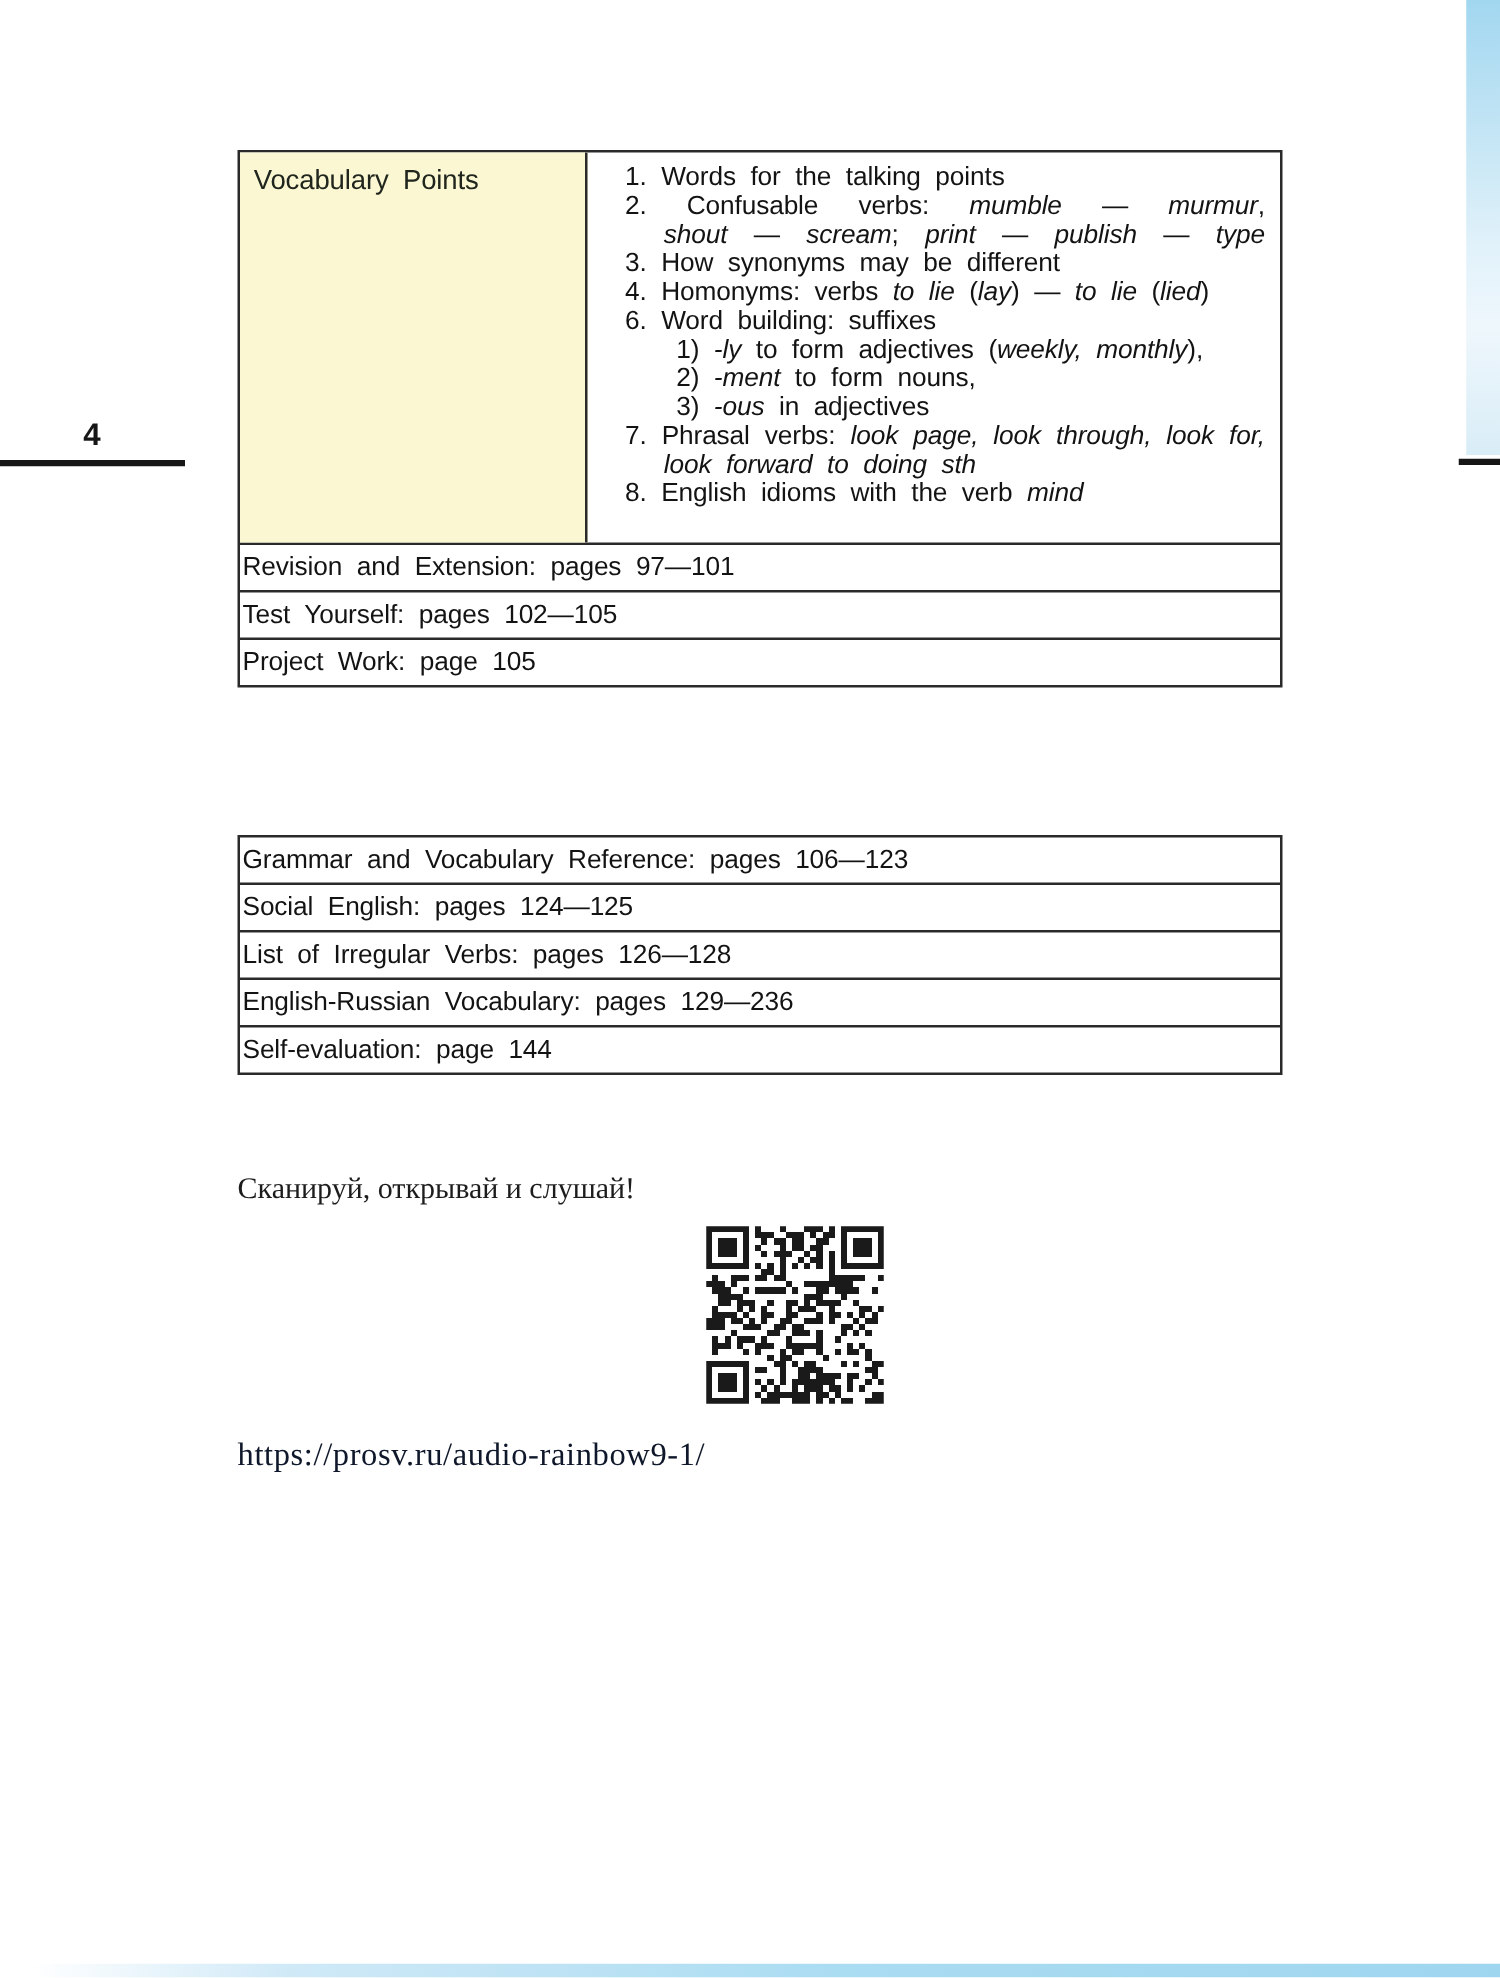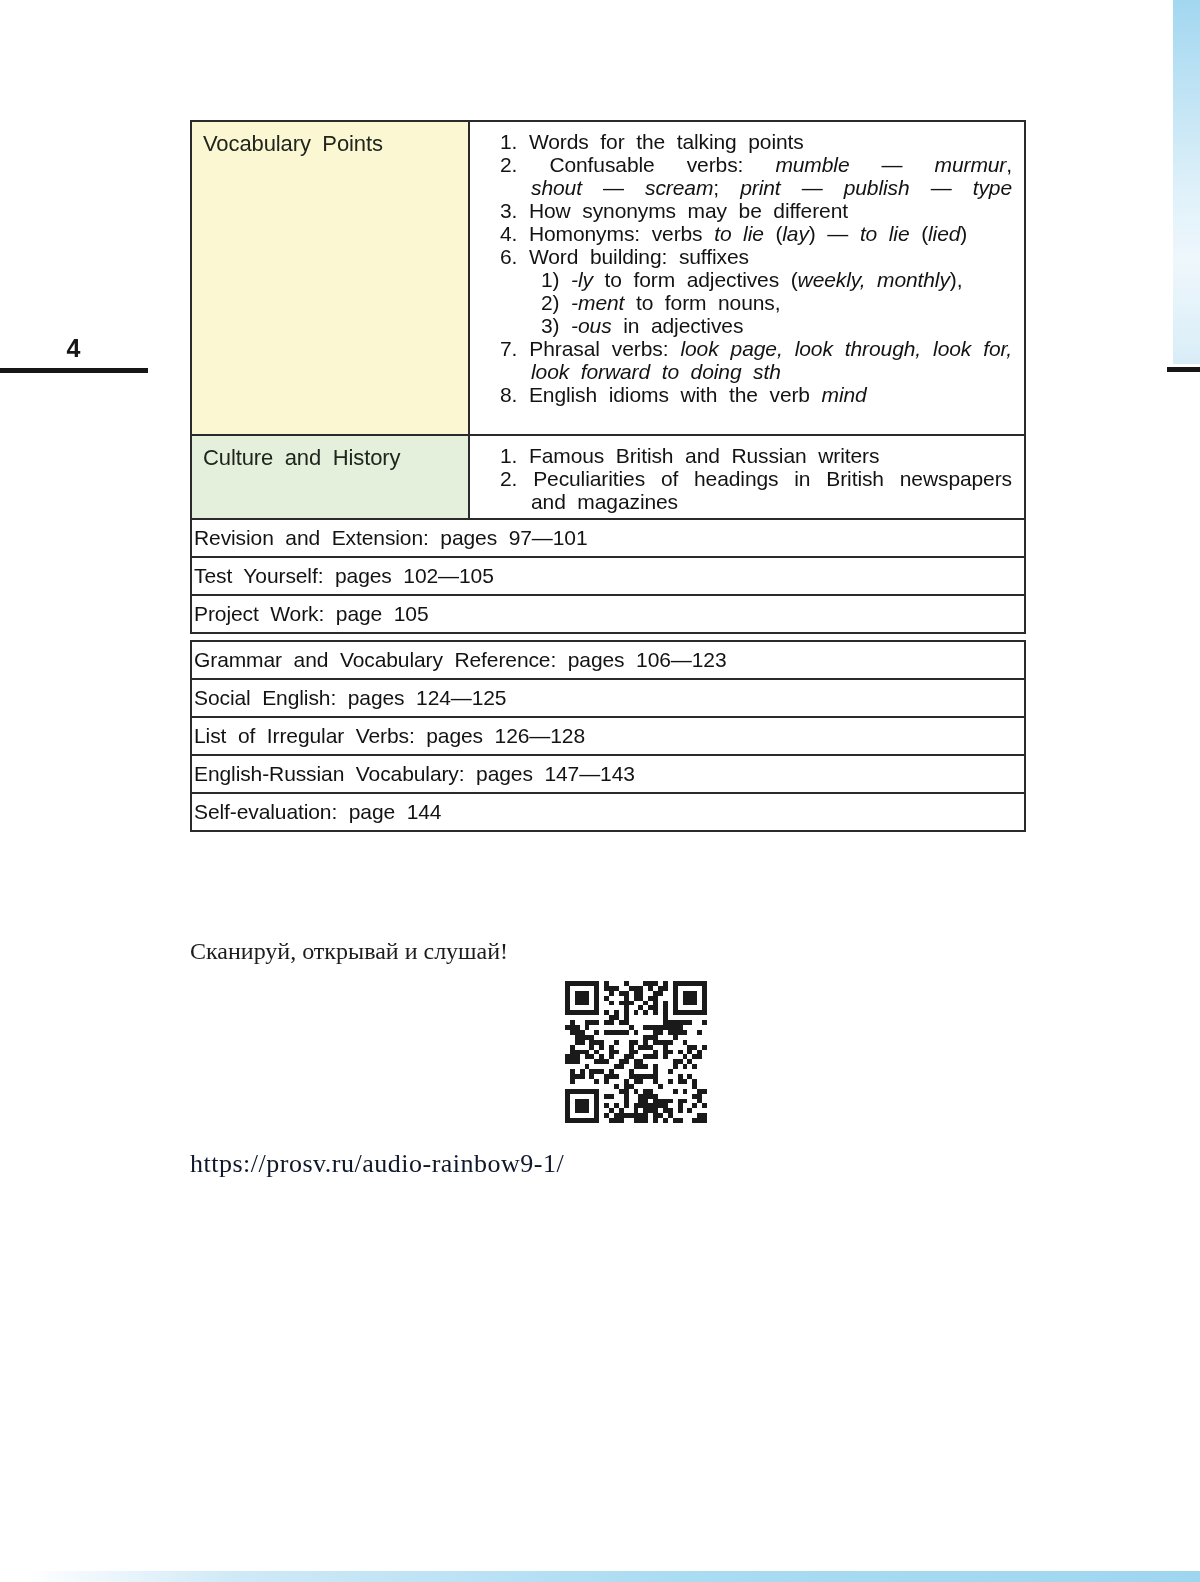--- a/index.html
+++ b/index.html
@@ -28,21 +28,21 @@
   .pagenum-rule { position:absolute; top:368px; left:0; width:148px; height:5px; background:#161616; }
 
   
   .tbl {
     position:absolute; left:190px; width:836px; box-sizing:border-box;
     border:2px solid #2a2a2a; background:#fff;
     font-size:21px; letter-spacing:-0.1px; word-spacing:0.28em; color:#131313;
   }
   .tbl > * + * { border-top:2px solid #2a2a2a; }
   #unit-table { top:120px; }
-  #ref-table  { top:640px; }
+  #ref-table  { top:668px; }
 
   .section-row { display:grid; grid-template-columns:278px 1fr; }
   .row-vocab   { min-height:312px; }
   .row-culture { min-height:82px; }
 
   .label-cell {
     border-right:2px solid #2a2a2a; padding:9px 10px 0 11px;
     font-size:22px; color:#20251d; word-spacing:0.25em;
   }
   .cell-yellow { background:#faf7d2; }
@@ -85,38 +85,30 @@
         <div class="line item"><span>4. Homonyms: verbs </span><i>to lie</i><span> (</span><i>lay</i><span>) — </span><i>to lie</i><span> (</span><i>lied</i><span>)</span></div>
         <div class="line item"><span>6. Word building: suffixes</span></div>
         <div class="line sub"><span>1) </span><i>-ly</i><span> to form adjectives (</span><i>weekly, monthly</i><span>),</span></div>
         <div class="line sub"><span>2) </span><i>-ment</i><span> to form nouns,</span></div>
         <div class="line sub"><span>3) </span><i>-ous</i><span> in adjectives</span></div>
         <div class="line item just"><span>7. Phrasal verbs: </span><i>look page, look through, look for,</i></div>
         <div class="line cont"><i>look forward to doing sth</i></div>
         <div class="line item"><span>8. English idioms with the verb </span><i>mind</i></div>
       </div>
   </div>
-  <div class="section-row row-culture">
-    <div class="label-cell cell-green">Culture and History</div>
-    <div class="content-cell">
-        <div class="line item"><span>1. Famous British and Russian writers</span></div>
-        <div class="line item just"><span>2. Peculiarities of headings in British newspapers</span></div>
-        <div class="line cont"><span>and magazines</span></div>
-      </div>
-  </div>
 <div class="trow">Revision and Extension: pages 97—101</div>
     <div class="trow">Test Yourself: pages 102—105</div>
     <div class="trow">Project Work: page 105</div>
   </div>
 
 <div class="tbl" id="ref-table">
     <div class="trow">Grammar and Vocabulary Reference: pages 106—123</div>
     <div class="trow">Social English: pages 124—125</div>
     <div class="trow">List of Irregular Verbs: pages 126—128</div>
-    <div class="trow">English-Russian Vocabulary: pages 147—143</div>
+    <div class="trow">English-Russian Vocabulary: pages 129—236</div>
     <div class="trow">Self-evaluation: page 144</div>
   </div>
 
 <div class="scan-block">
   <div class="scan-caption">Сканируй, открывай и слушай!</div>
   <svg class="qr" id="qr" viewBox="0 0 29 29">
       <rect x="0" y="0" width="1" height="1"></rect>
       <rect x="1" y="0" width="1" height="1"></rect>
       <rect x="2" y="0" width="1" height="1"></rect>
       <rect x="3" y="0" width="1" height="1"></rect>

